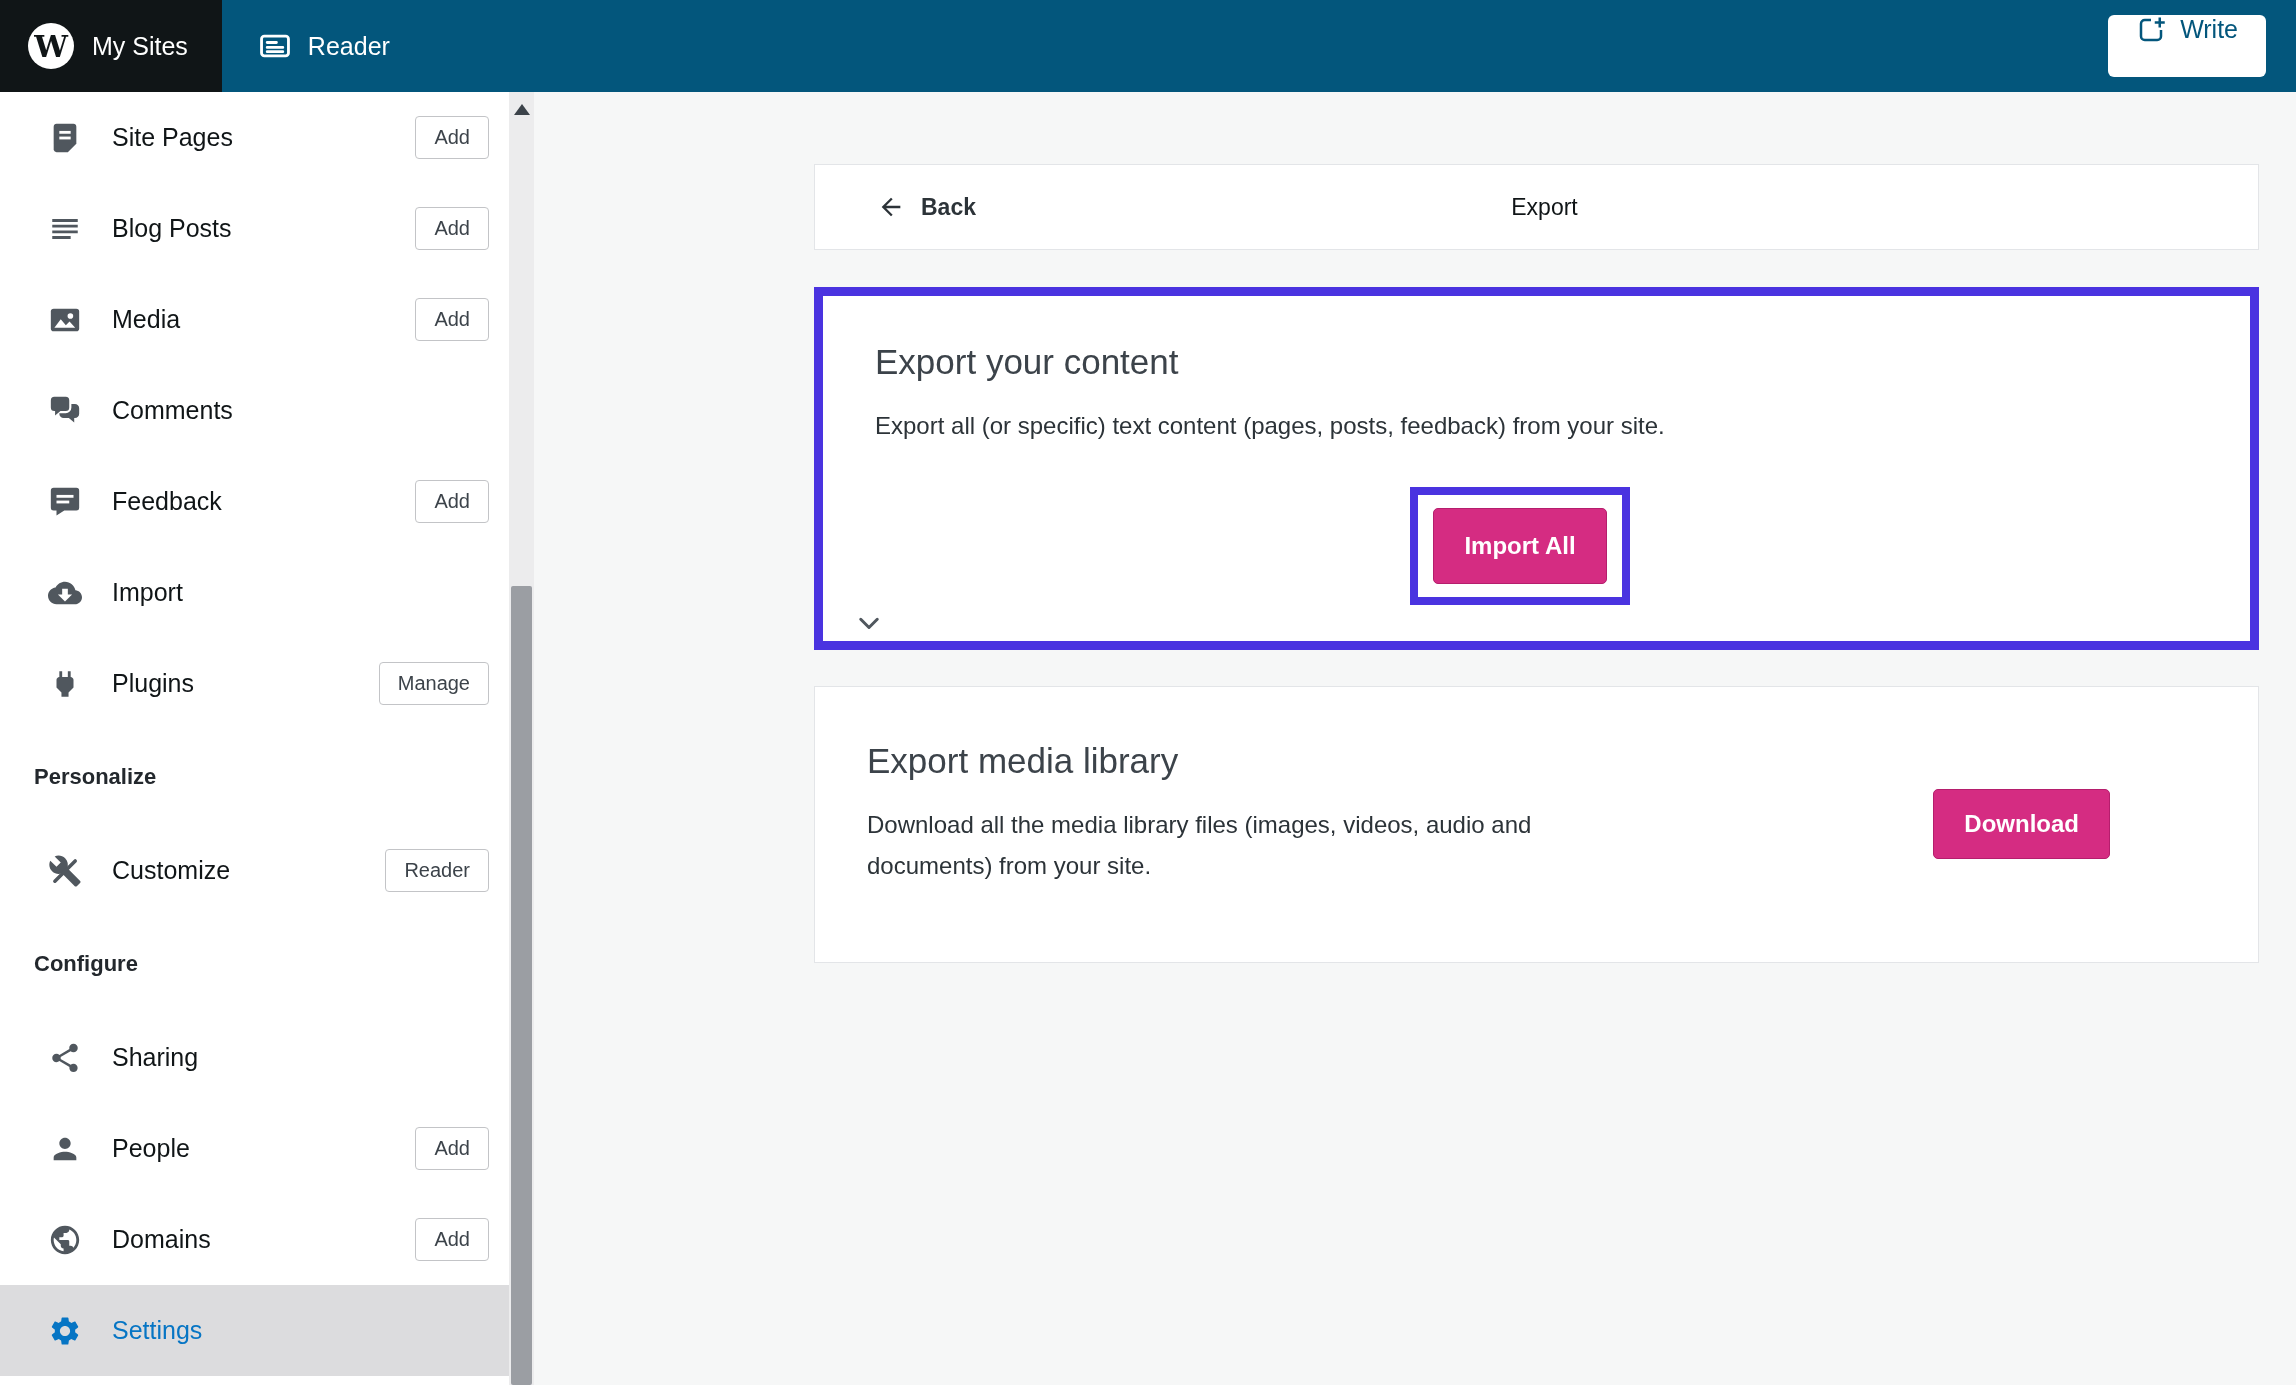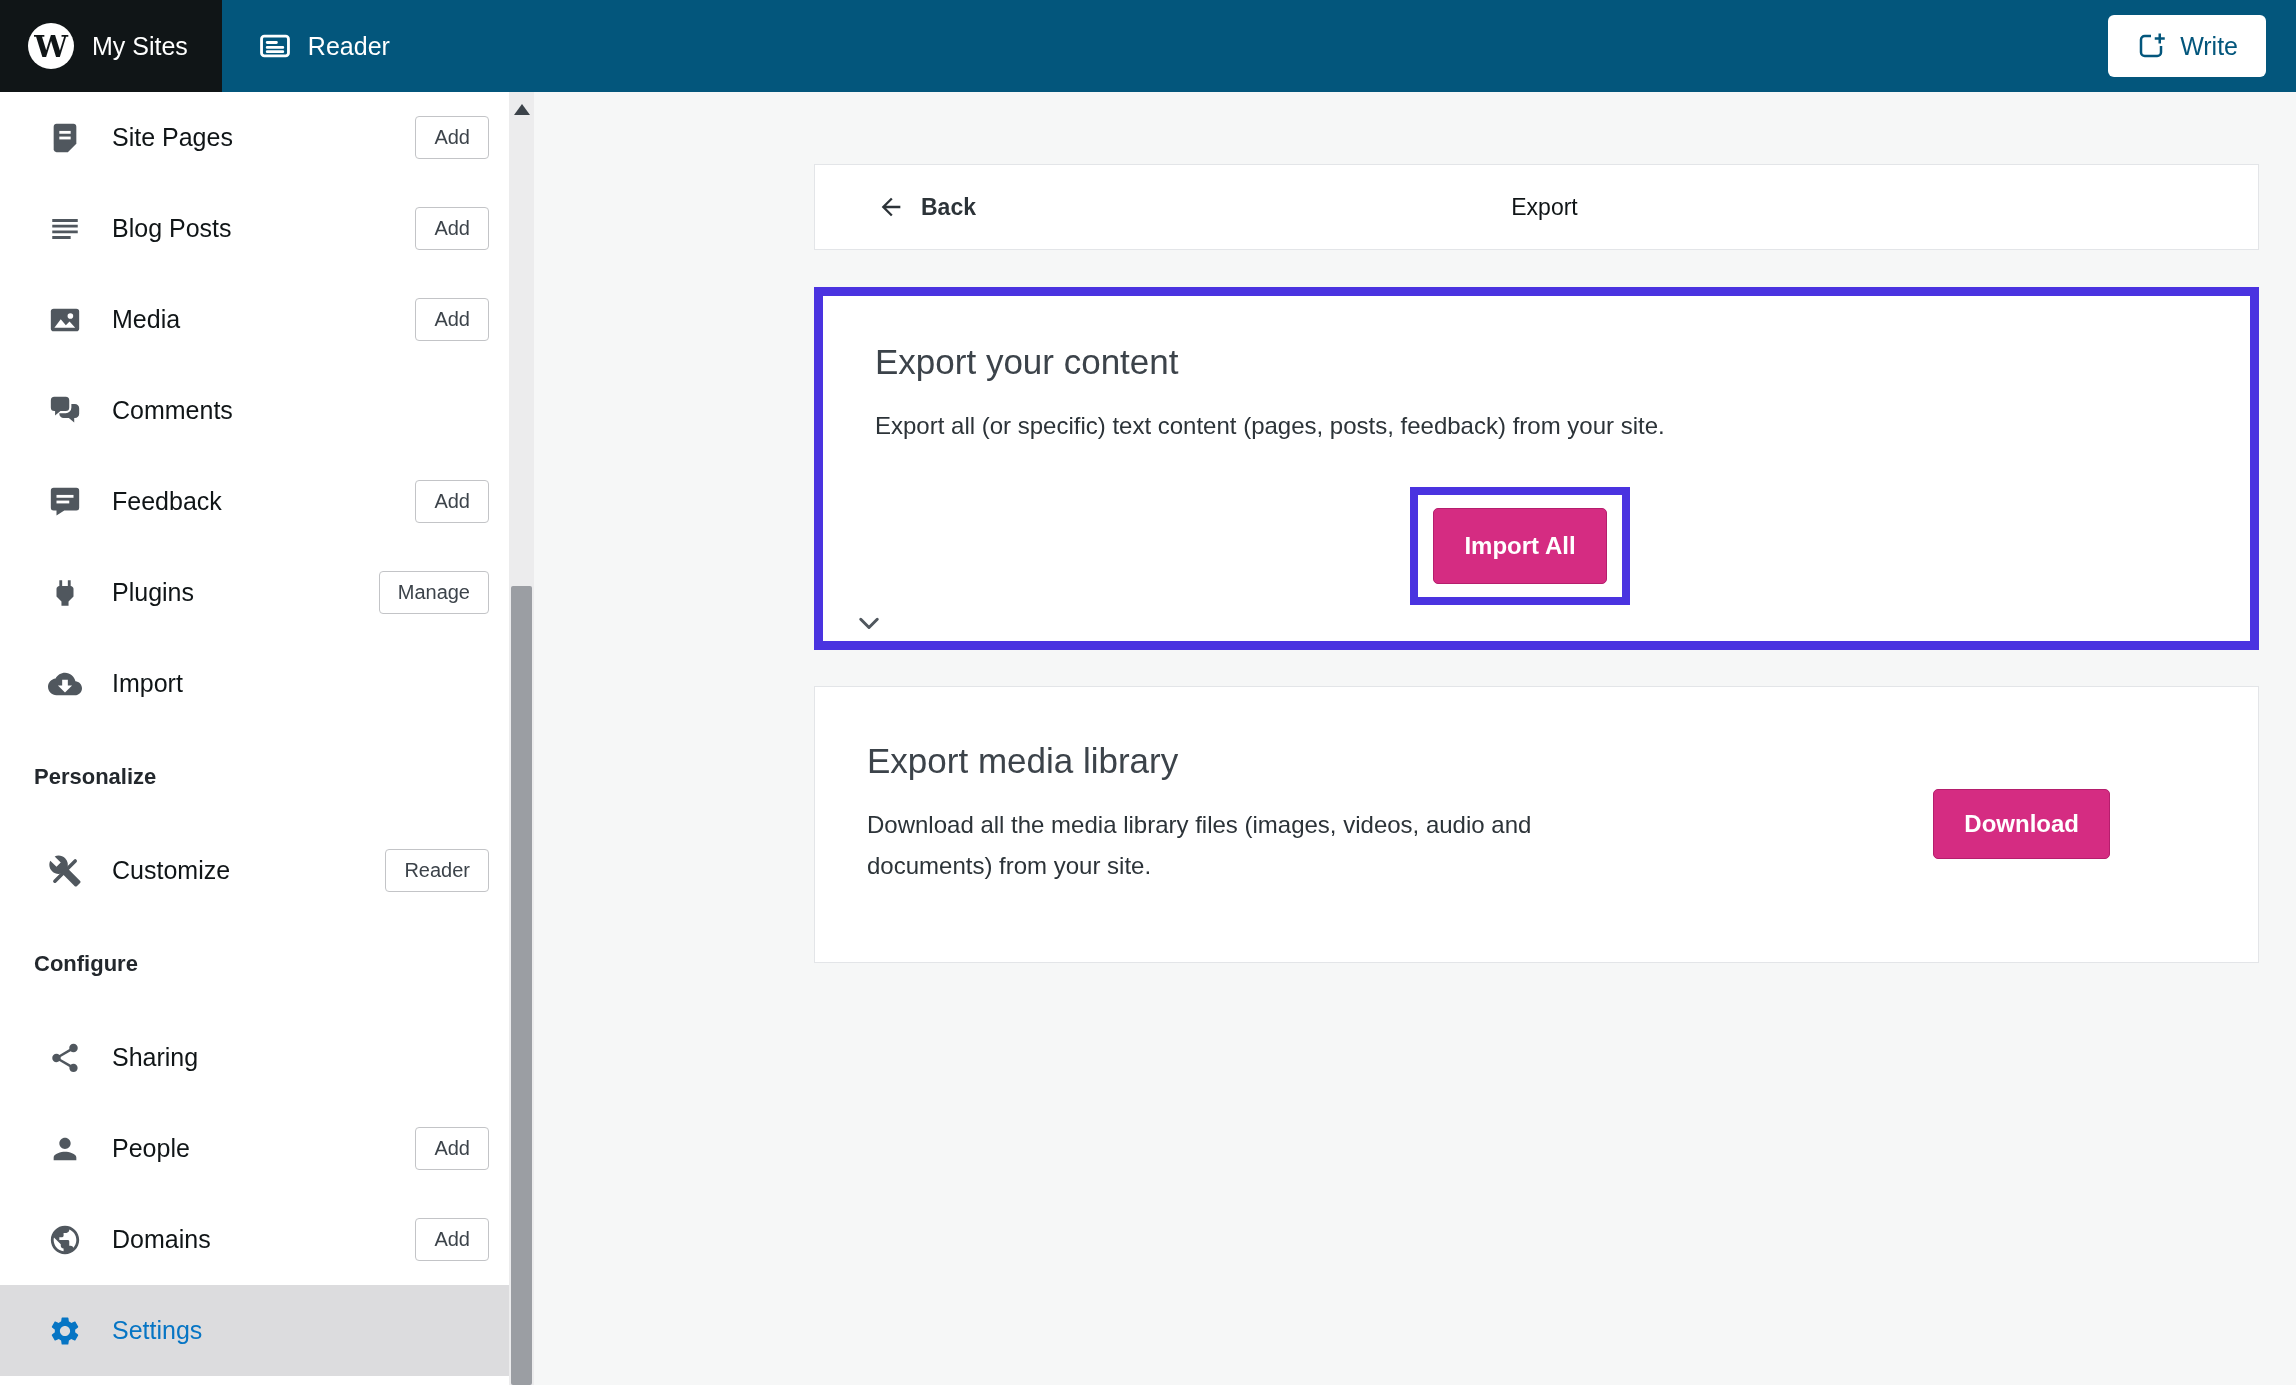--- a/index.html
+++ b/index.html
@@ -9,21 +9,21 @@
     font-family:"Liberation Sans", sans-serif; background:#fff; color:#101517;
   }
 
   
   .masthead { position:absolute; top:0; left:0; right:0; height:92px; background:#03567c; display:flex; align-items:stretch; z-index:20; }
   .mh-left { background:#101517; display:flex; align-items:center; gap:18px; padding:0 34px 0 28px; color:#fff; font-size:25px; cursor:pointer; }
   .wp-logo { width:46px; height:46px; border-radius:50%; background:#fff; color:#101517; display:flex; align-items:center; justify-content:center; font-family:"DejaVu Serif", serif; font-size:30px; font-weight:bold; }
   .mh-reader { display:flex; align-items:center; gap:16px; padding:0 36px; color:#fff; font-size:25px; cursor:pointer; }
   .mh-reader svg { width:34px; height:34px; }
   .mh-spacer { flex:1; }
-  .write-btn { align-self:center; margin-right:30px; height:62px; background:#fff; border:none; border-radius:6px; display:flex; align-items:center; gap:14px; padding:0 28px; color:#03567c; font-size:25px; font-family:inherit; cursor:pointer; }
+  .write-btn { align-self:center; margin-right:30px; height:62px; background:#fff; border:none; border-radius:6px; display:flex; gap:14px; padding:0 28px; color:#03567c; font-size:25px; font-family:inherit; cursor:pointer; }
   .write-btn svg { width:30px; height:30px; fill:#03567c; }
 
   
   .sidebar { position:absolute; top:92px; left:0; width:534px; bottom:0; background:#fff; }
   .menu { position:absolute; top:0; left:0; right:25px; bottom:0; overflow:hidden;border-radius:6px; }
   .menu-item { display:flex; align-items:center; height:91px; padding:0 20px 0 48px; gap:30px; font-size:25px; color:#101517; cursor:pointer; text-decoration:none; }
   .mi-icon { width:34px; height:34px; flex:none; display:flex; }
   .mi-icon svg { width:100%; height:100%; fill:#50575e; }
   .mi-label { flex:1; }
   .mi-badge { border:1.5px solid #c3c4c7; border-radius:4px; padding:9px 18px; font-size:20px; color:#3c434a; background:#fff; cursor:pointer; white-space:nowrap; }
@@ -144,34 +144,34 @@
             <rect fill="#fff" x="6" y="11" width="9" height="2"></rect>
           </svg>
       </span>
       <span class="mi-label">Feedback</span>
       <span class="mi-badge">Add</span>
     </a>
 
     <a class="menu-item">
       <span class="mi-icon">
         <svg viewBox="0 0 24 24">
+            <path d="M19.35 10.04C18.67 6.59 15.64 4 12 4 9.11 4 6.6 5.64 5.35 8.04 2.34 8.36 0 10.91 0 14c0 3.31 2.69 6 6 6h13c2.76 0 5-2.24 5-5 0-2.64-2.05-4.78-4.65-4.96zM17 13l-5 5-5-5h3V9h4v4h3z"></path>
+          </svg>
+      </span>
+      <span class="mi-label">Import</span>
+    </a>
+
+    <a class="menu-item">
+      <span class="mi-icon">
+        <svg viewBox="0 0 24 24">
             <path d="M16.01 7 16 3h-2v4h-4V3H8v4h-.01C7 6.99 6 7.99 6 8.99v5.49L9.5 18v3h5v-3l3.5-3.51v-5.5c0-1-1-2-1.99-1.99z"></path>
           </svg>
       </span>
       <span class="mi-label">Plugins</span>
       <span class="mi-badge">Manage</span>
-    </a>
-
-    <a class="menu-item">
-      <span class="mi-icon">
-        <svg viewBox="0 0 24 24">
-            <path d="M19.35 10.04C18.67 6.59 15.64 4 12 4 9.11 4 6.6 5.64 5.35 8.04 2.34 8.36 0 10.91 0 14c0 3.31 2.69 6 6 6h13c2.76 0 5-2.24 5-5 0-2.64-2.05-4.78-4.65-4.96zM17 13l-5 5-5-5h3V9h4v4h3z"></path>
-          </svg>
-      </span>
-      <span class="mi-label">Import</span>
     </a>
 
     <div class="menu-heading">Personalize</div>
 
     <a class="menu-item">
       <span class="mi-icon">
         <svg viewBox="0 0 24 24">
             <path d="M22.7 19l-9.1-9.1c.9-2.3.4-5-1.5-6.9-2-2-5-2.4-7.4-1.3L9 6 6 9 1.6 4.7C.4 7.1.9 10.1 2.9 12.1c1.9 1.9 4.6 2.4 6.9 1.5l9.1 9.1c.4.4 1 .4 1.4 0l2.3-2.3c.5-.4.5-1.1.1-1.4z"></path>
             <rect x="10.8" y="0.6" width="2.5" height="22.8" rx="1.25" transform="rotate(45 12 12)"></rect>
           </svg>

